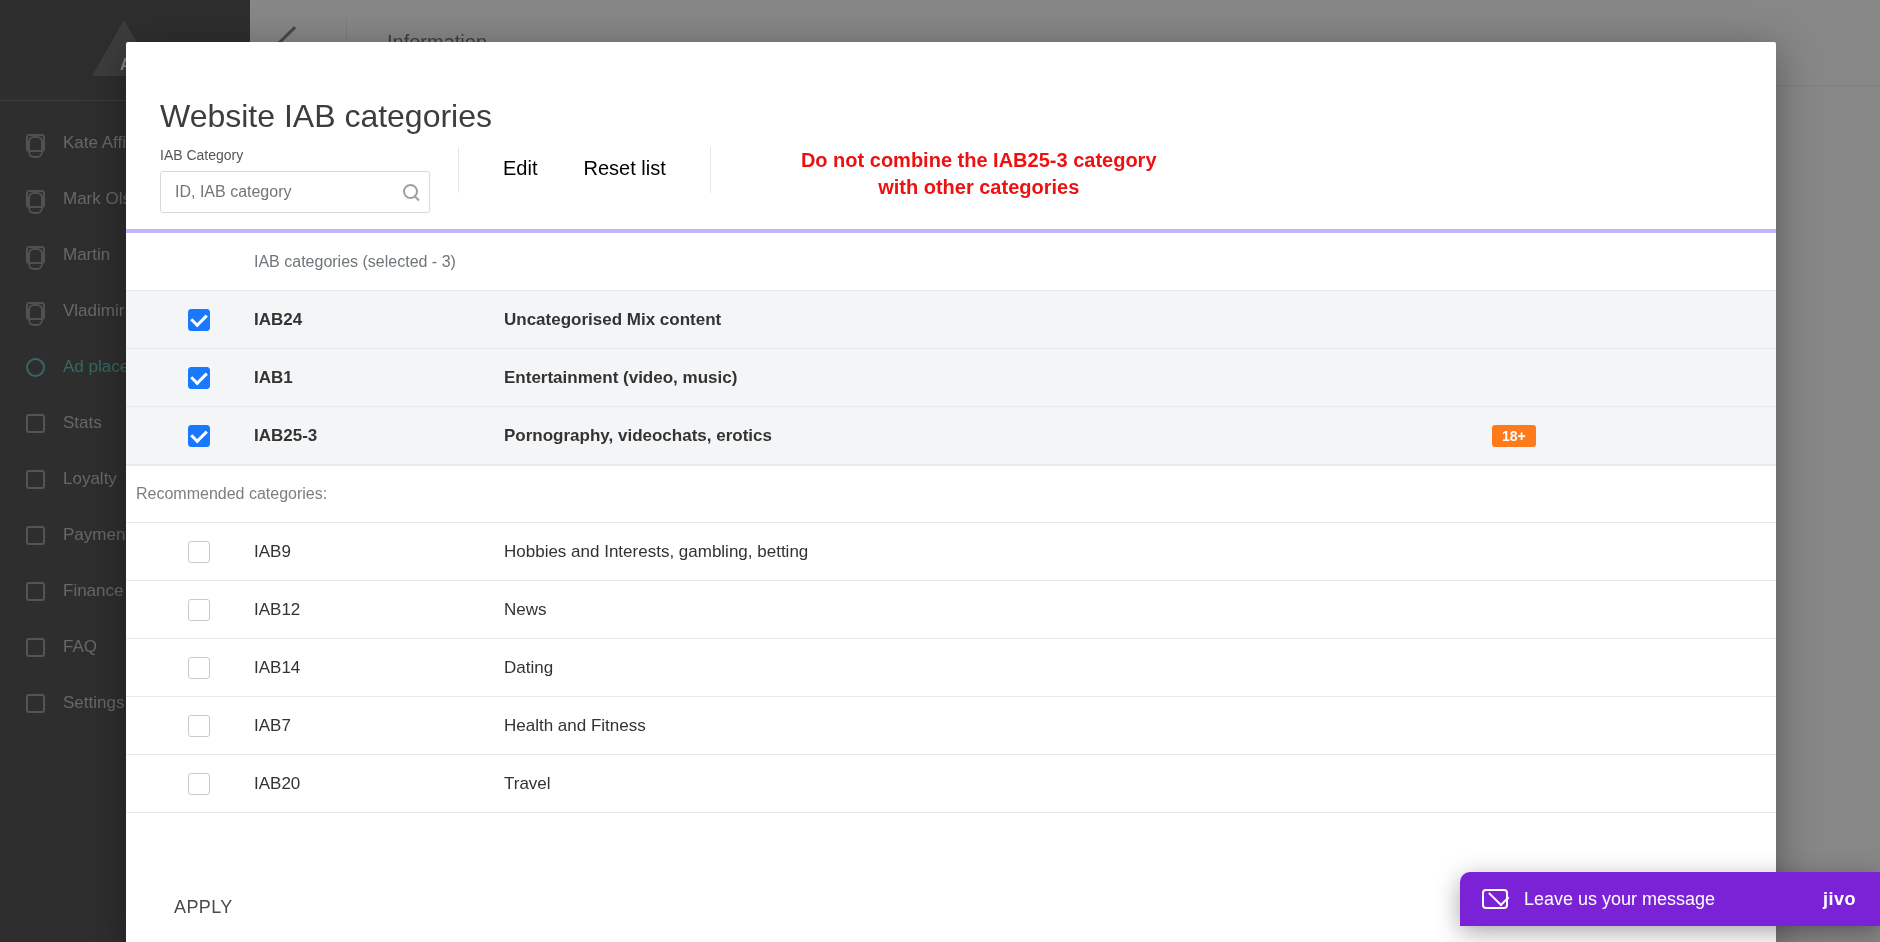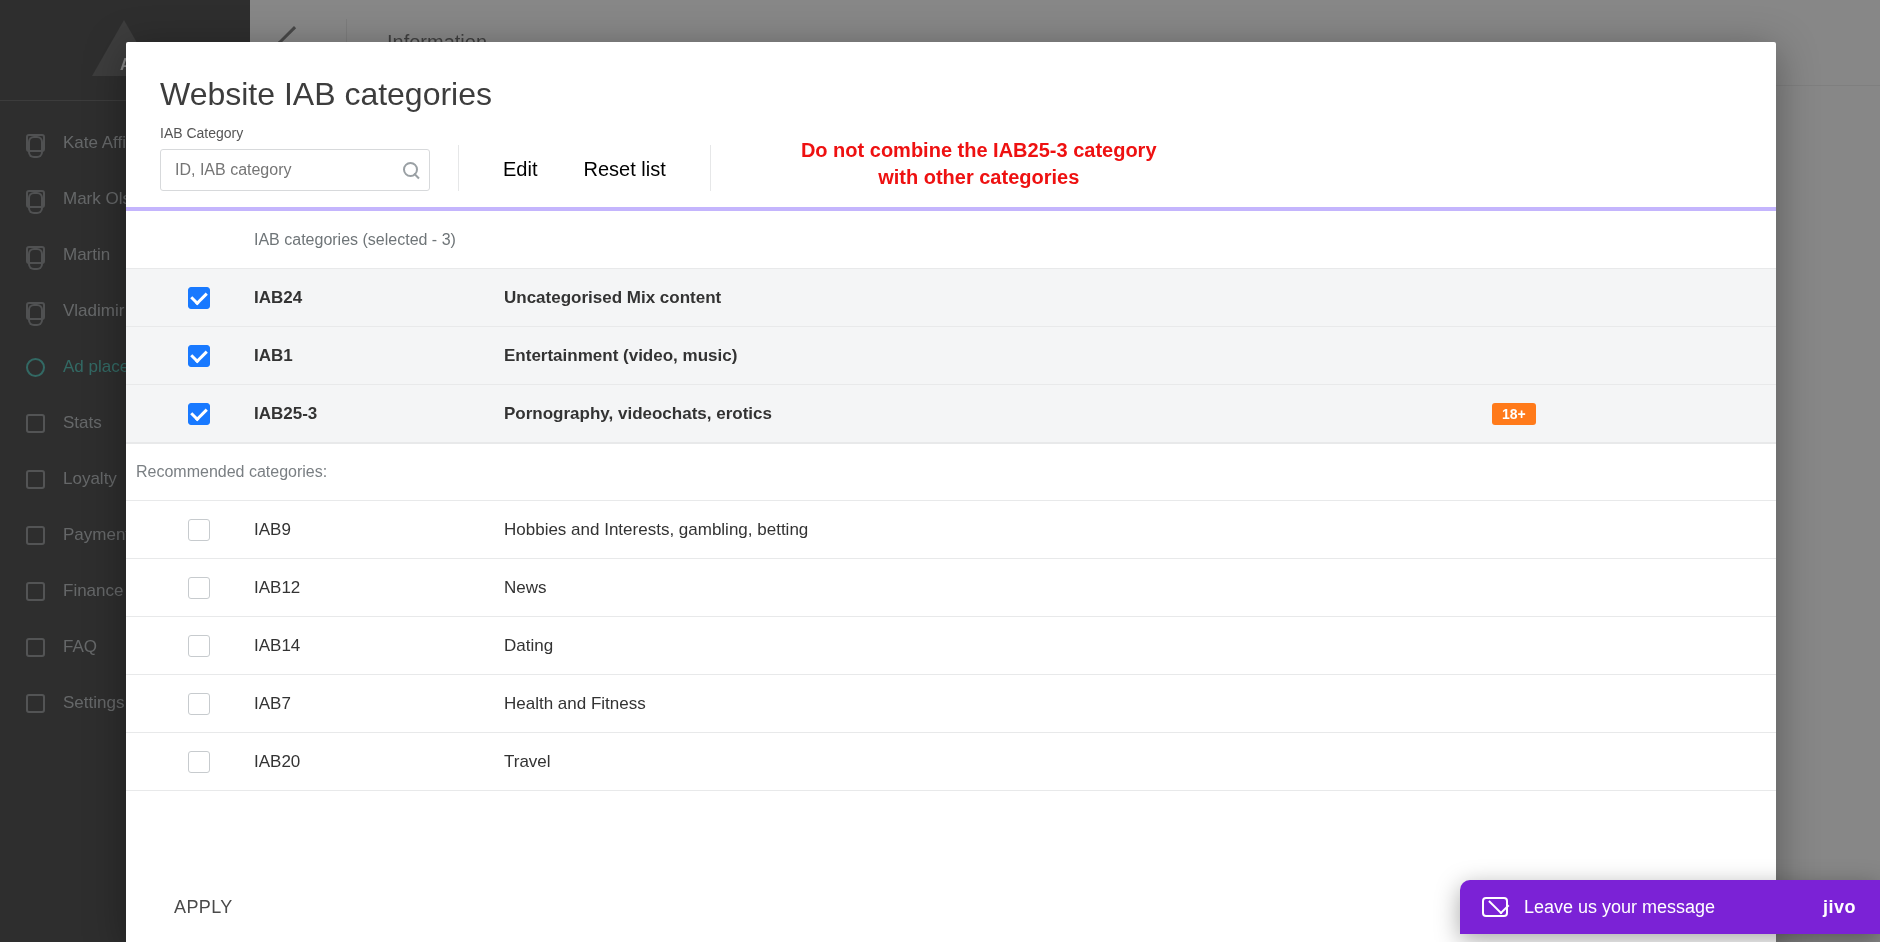--- a/index.html
+++ b/index.html
@@ -65,23 +65,23 @@
   .backdrop {
     position: absolute; inset: 0; background: rgba(70,70,70,0.65);
   }
 
   
   .dialog {
     position: absolute; top: 42px; left: 126px; right: 104px; bottom: 0;
     background: #fff; border-radius: 2px 2px 0 0; box-shadow: 0 8px 40px rgba(0,0,0,.35);
     display: flex; flex-direction: column; overflow: hidden;
   }
-  .dlg-top { padding: 34px 34px 16px 34px; }
+  .dlg-top { padding: 34px 34px 16px 34px; margin-top: 22px; }
   .dlg-title { font-size: 32px; font-weight: 400; color: #3d3d3d; margin-bottom: 12px; }
-  .dlg-ctrls { display: flex; align-items: flex-end; gap: 14px; }
+  .dlg-ctrls { display: flex; gap: 14px; }
   .fieldblock { display: flex; flex-direction: column; gap: 8px; }
   .fieldlabel { font-size: 14px; color: #555; }
   .searchbox {
     position: relative; width: 270px; height: 42px; border: 1px solid #d7d9db; border-radius: 3px;
     display: flex; align-items: center; padding: 0 36px 0 14px; color: #aaa;
   }
   .searchbox input {
     border: none; outline: none; width: 100%; font-size: 16px; color: #333; background: transparent;
   }
   .searchbox .mag {
@@ -140,21 +140,21 @@
   }
 
   .dlg-footer {
     display: flex; justify-content: space-between; align-items: center;
     padding: 24px 34px 24px 48px; background: #fff;
   }
   .footbtn { font-size: 18px; color: #4a4a4a; letter-spacing: .4px; cursor: pointer; background: none; border: none; }
 
   
   .jivo {
-    position: absolute; right: 0; bottom: 8px;
+    position: absolute; right: 0; bottom: 16px;
     width: 420px; height: 54px; display: flex; align-items: center;
     justify-content: space-between; padding: 0 24px 0 22px;
     background: #7b22d6; color: #fff; border-radius: 10px 0 0 0;
     box-shadow: 0 6px 24px rgba(0,0,0,.35);
   }
   .jivo .left { display: flex; align-items: center; gap: 16px; font-size: 18px; }
   .jivo .envelope {
     width: 26px; height: 20px; border: 2px solid #fff; border-radius: 4px; position: relative;
   }
   .jivo .envelope::after {

